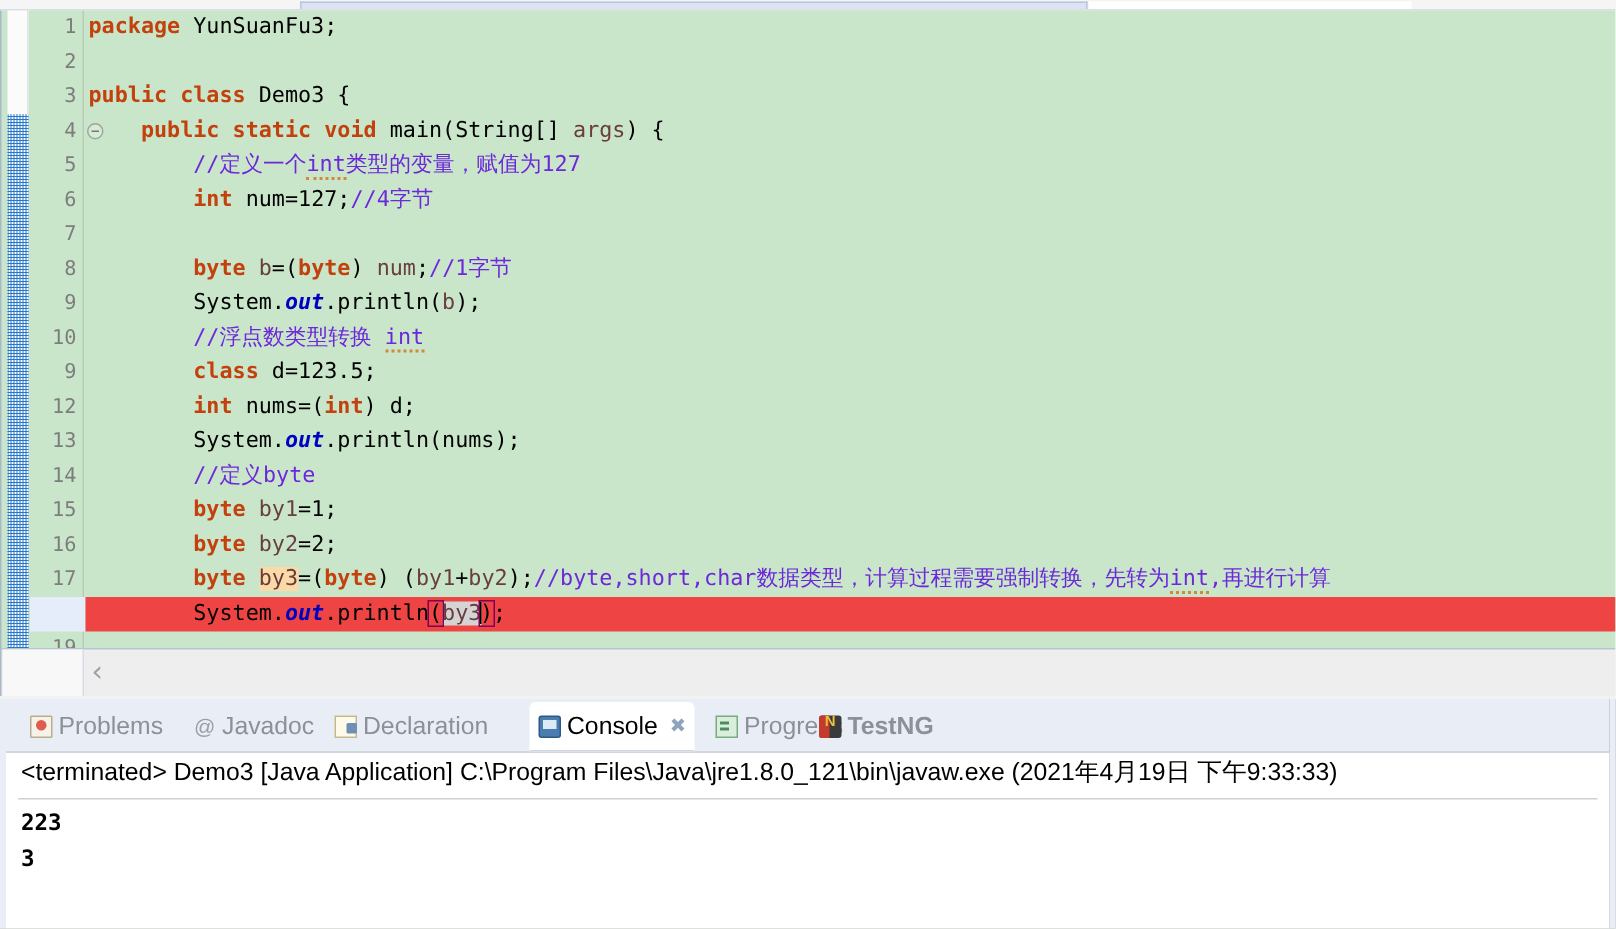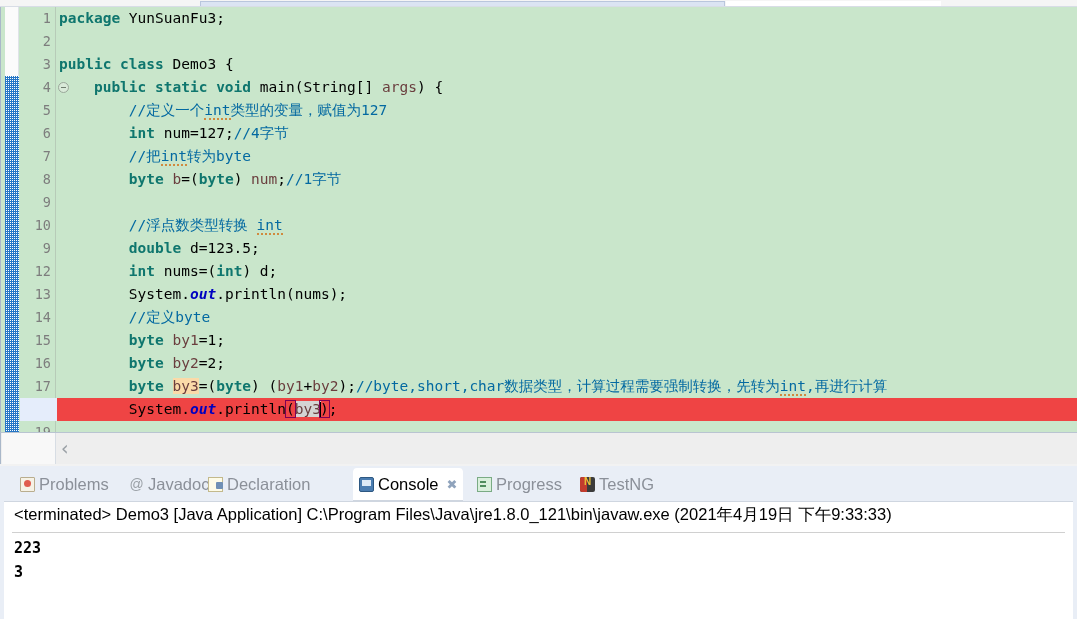--- a/index.html
+++ b/index.html
@@ -85,22 +85,22 @@
   .code .row {
     position:absolute; left:0; right:0; height:23px; line-height:23px;
     padding-left:2px;
     color:#000000;
   }
   .code .row.sel { background:#ef4444; }
   .sel-left {
     position:absolute; left:19px; width:37px; height:23px; background:#e5edfb;
   }
 
-  .kw   { color:#0f766e; font-weight:bold; }
-  .cmt  { color:#0369a1; }
+  .kw   { color:#c2410c; font-weight:bold; }
+  .cmt  { color:#6d28d9; }
   .fld  { color:#0000c0; font-weight:bold; font-style:italic; }
   .lvar { color:#6a3e3e; }
   .pln  { color:#000000; }
   .hl   { background:#fbdaa8; }
   .hlg  { background:#d4d4d4; }
   .brk  { outline:1px solid #7f0055; }
   .caret{
     display:inline-block; width:0; border-left:1px solid #000;
     height:15px; vertical-align:-3px; margin:0 -1px;
   }
@@ -256,28 +256,28 @@
       <div class="row" style="top:23px"></div>
 
       <div class="row" style="top:46px"><span class="kw">public class</span> <span class="pln">Demo3 {</span></div>
 
       <div class="row" style="top:69px">    <span class="kw">public static void</span> <span class="pln">main(String[]</span> <span class="lvar">args</span><span class="pln">) {</span></div>
 
       <div class="row" style="top:92px">        <span class="cmt">//定义一个<span class="squig">int</span>类型的变量，赋值为127</span></div>
 
       <div class="row" style="top:115px">        <span class="kw">int</span> <span class="pln">num=127;</span><span class="cmt">//4字节</span></div>
 
-      <div class="row" style="top:138px">        <span class="cmt">//把<span class="squig">int</span>转为byte</span></div>
 
       <div class="row" style="top:161px">        <span class="kw">byte</span> <span class="lvar">b</span><span class="pln">=(</span><span class="kw">byte</span><span class="pln">) </span><span class="lvar">num</span><span class="pln">;</span><span class="cmt">//1字节</span></div>
 
+      <div class="row" style="top:184px">        <span class="pln">System.</span><span class="fld">out</span><span class="pln">.println(</span><span class="lvar">b</span><span class="pln">);</span></div>
 
       <div class="row" style="top:207px">        <span class="cmt">//浮点数类型转换 <span class="squig">int</span></span></div>
 
-      <div class="row" style="top:230px">        <span class="kw">double</span> <span class="pln">d=123.5;</span></div>
+      <div class="row" style="top:230px">        <span class="kw">class</span> <span class="pln">d=123.5;</span></div>
 
       <div class="row" style="top:253px">        <span class="kw">int</span> <span class="pln">nums=(</span><span class="kw">int</span><span class="pln">) d;</span></div>
 
       <div class="row" style="top:276px">        <span class="pln">System.</span><span class="fld">out</span><span class="pln">.println(nums);</span></div>
 
       <div class="row" style="top:299px">        <span class="cmt">//定义byte</span></div>
 
       <div class="row" style="top:322px">        <span class="kw">byte</span> <span class="lvar">by1</span><span class="pln">=1;</span></div>
 
       <div class="row" style="top:345px">        <span class="kw">byte</span> <span class="lvar">by2</span><span class="pln">=2;</span></div>
@@ -305,37 +305,37 @@
       <div class="tab" style="left:10px;">
         <span class="ticon ic-problems"></span>
         <span>Problems</span>
       </div>
 
       <div class="tab" style="left:119px;">
         <span class="ticon ic-javadoc">@</span>
         <span>Javadoc</span>
       </div>
 
-      <div class="tab" style="left:198px;">
+      <div class="tab" style="left:213px;">
         <span class="ticon ic-decl"></span>
         <span>Declaration</span>
       </div>
 
       <div class="tab active" style="left:349px;">
         <span class="ticon ic-console"></span>
         <span>Console</span>
         <span class="close">✖</span>
       </div>
 
       <div class="tab" style="left:467px;">
         <span class="ticon ic-progress"></span>
         <span>Progress</span>
       </div>
 
-      <div class="tab" style="left:570px;">
+      <div class="tab" style="left:536px;font-weight:bold;">
         <span class="ticon ic-testng"></span>
         <span>TestNG</span>
       </div>
 
     </div>
 
     <div class="console-body">
       <div class="console-head">&lt;terminated&gt; Demo3 [Java Application] C:\Program Files\Java\jre1.8.0_121\bin\javaw.exe (2021年4月19日 下午9:33:33)</div>
       <div class="console-rule"></div>
       <div class="console-out">

